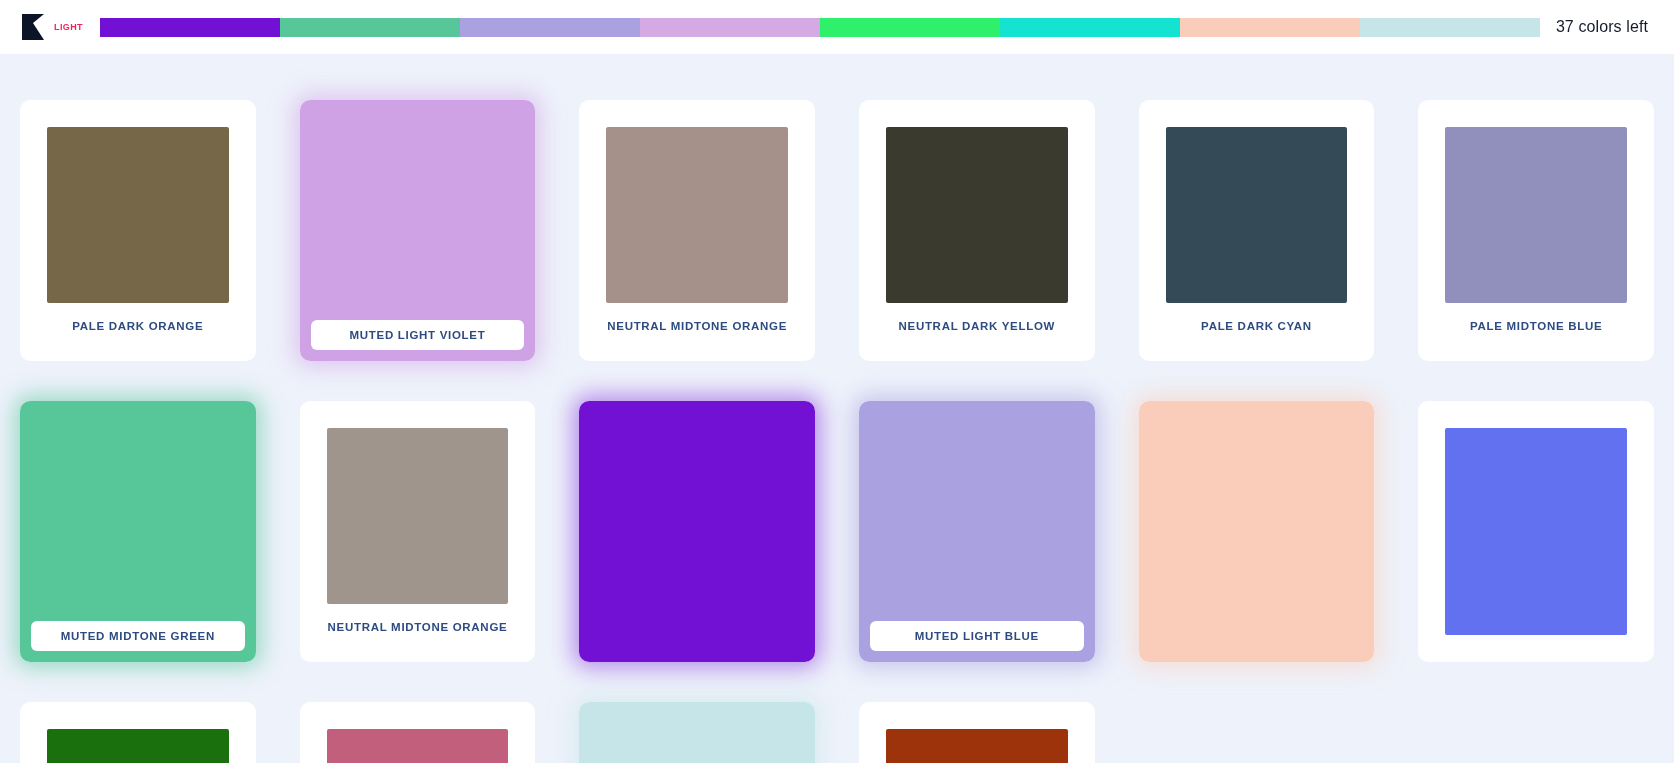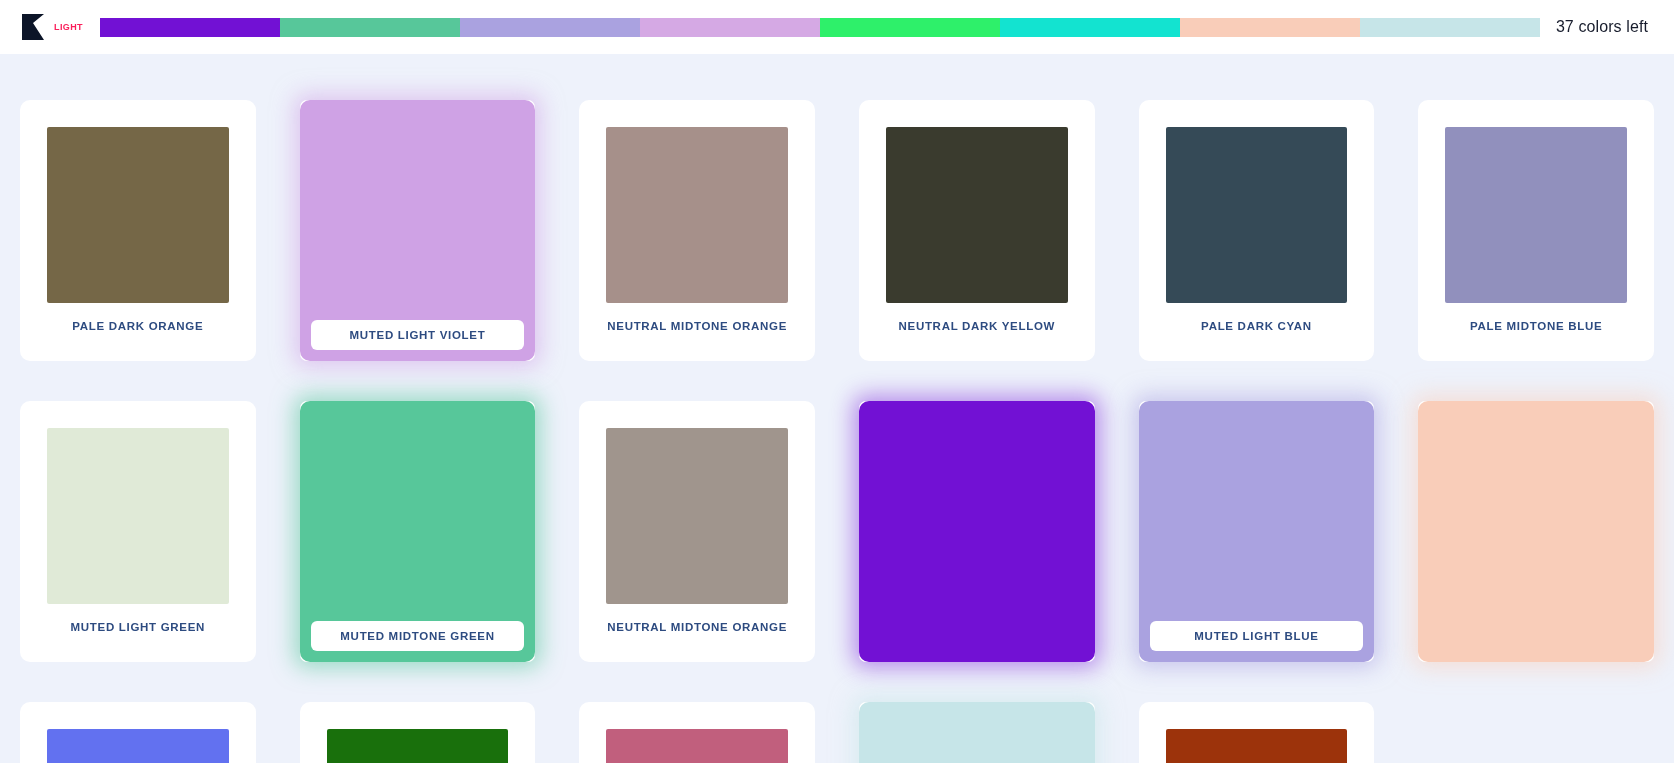--- a/index.html
+++ b/index.html
@@ -140,21 +140,20 @@
     z-index: 2;
     background: #ffffff;
     border-radius: 6px;
     margin: 0 11px 11px 11px;
     padding: 9px 4px 9px 4px;
     font-size: 11.5px;
   }
 
   .board .grid .card.selected {
     box-shadow: 0 0 22px 6px var(--glow, rgba(0,0,0,0.18));
-    border-radius: 7px;
   }
 </style>
 </head>
 <body>
 
 <div class="header">
 
   <div class="brand">
     <span>
       <svg class="logo-mark" viewBox="0 0 22 26" xmlns="http://www.w3.org/2000/svg" aria-hidden="true">
@@ -197,24 +196,20 @@
         <div class="card-label">NEUTRAL DARK YELLOW</div>
       </div>
       <div class="card">
         <div class="swatch" style="background: rgb(53, 74, 87);"></div>
         <div class="card-label">PALE DARK CYAN</div>
       </div>
       <div class="card">
         <div class="swatch" style="background: rgb(145, 144, 189);"></div>
         <div class="card-label">PALE MIDTONE BLUE</div>
       </div>
-      <div class="card">
-        <div class="swatch" style="background: rgb(224, 234, 215);"></div>
-        <div class="card-label">MUTED LIGHT GREEN</div>
-      </div>
       <div class="card selected" style="--glow: rgba(87,199,154,0.55);">
         <div class="swatch" style="background: rgb(87, 199, 154);"></div>
         <div class="card-label">MUTED MIDTONE GREEN</div>
       </div>
       <div class="card">
         <div class="swatch" style="background: rgb(160, 149, 141);"></div>
         <div class="card-label">NEUTRAL MIDTONE ORANGE</div>
       </div>
       <div class="card selected" style="--glow: rgba(114,17,212,0.45);">
         <div class="swatch" style="background: rgb(114, 17, 212);"></div>

